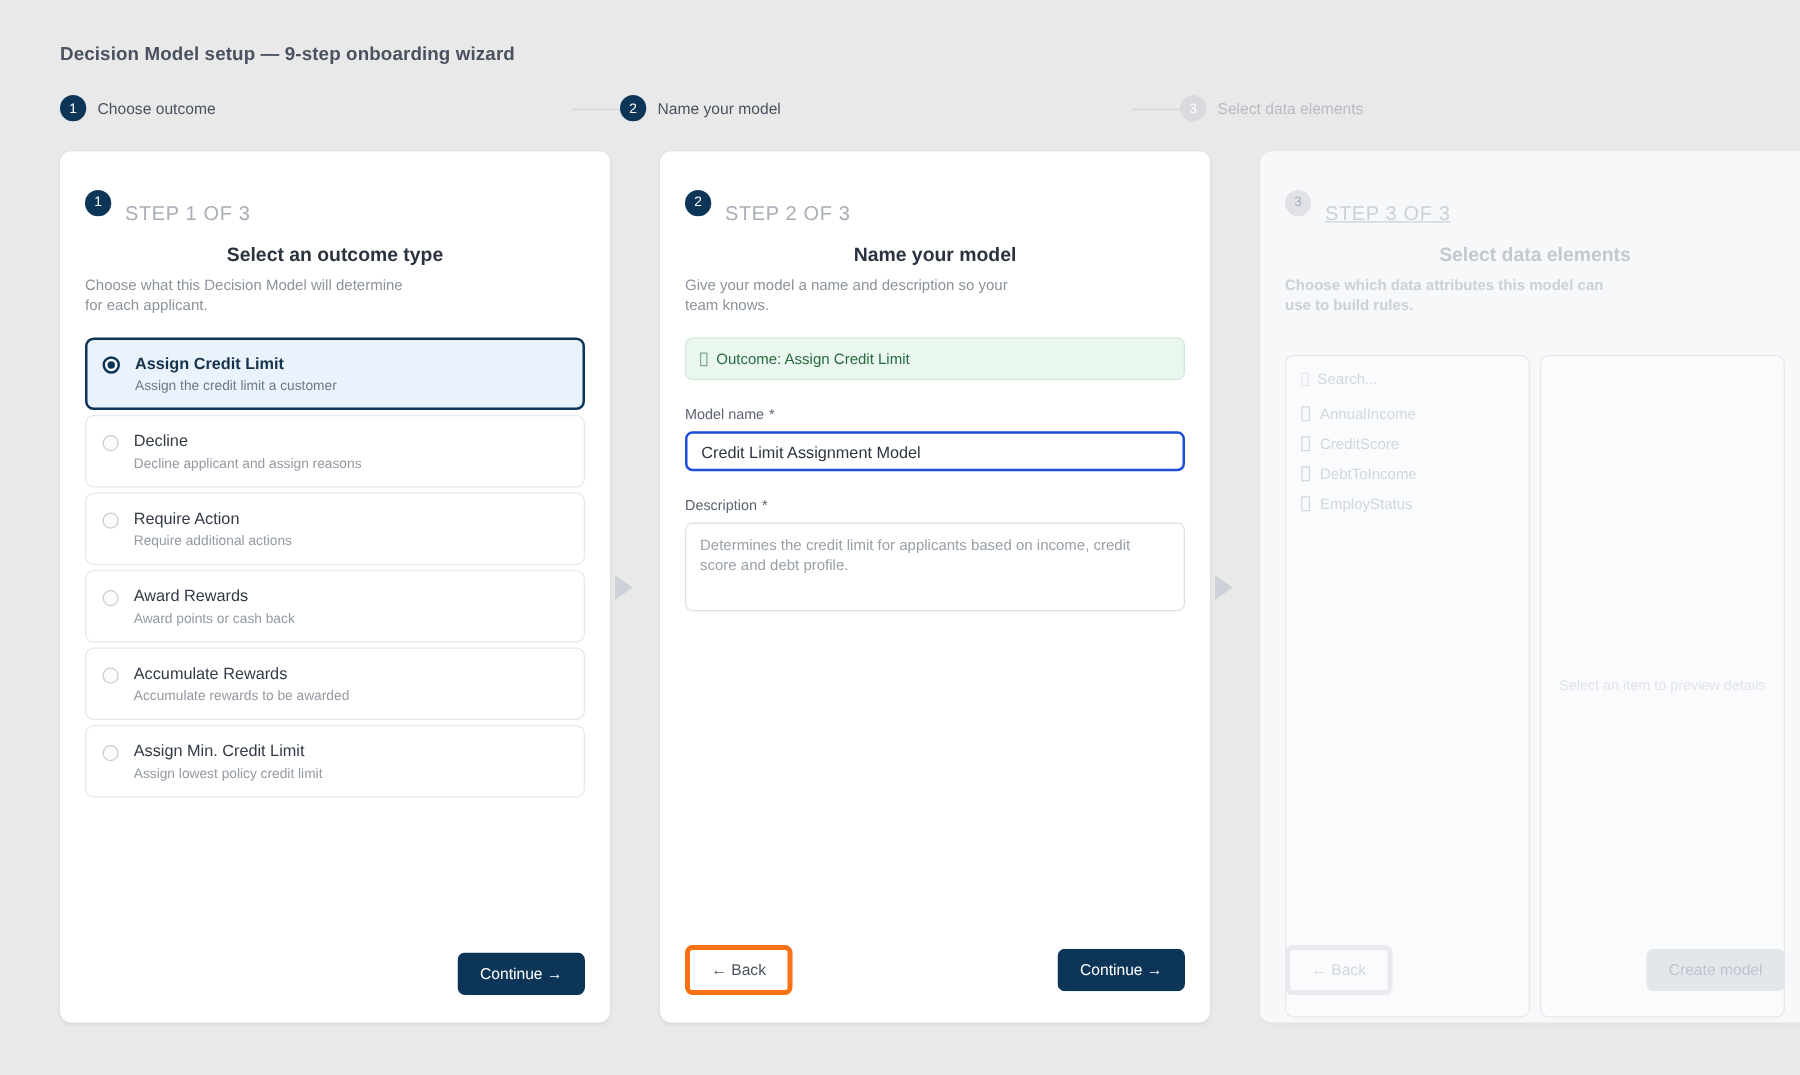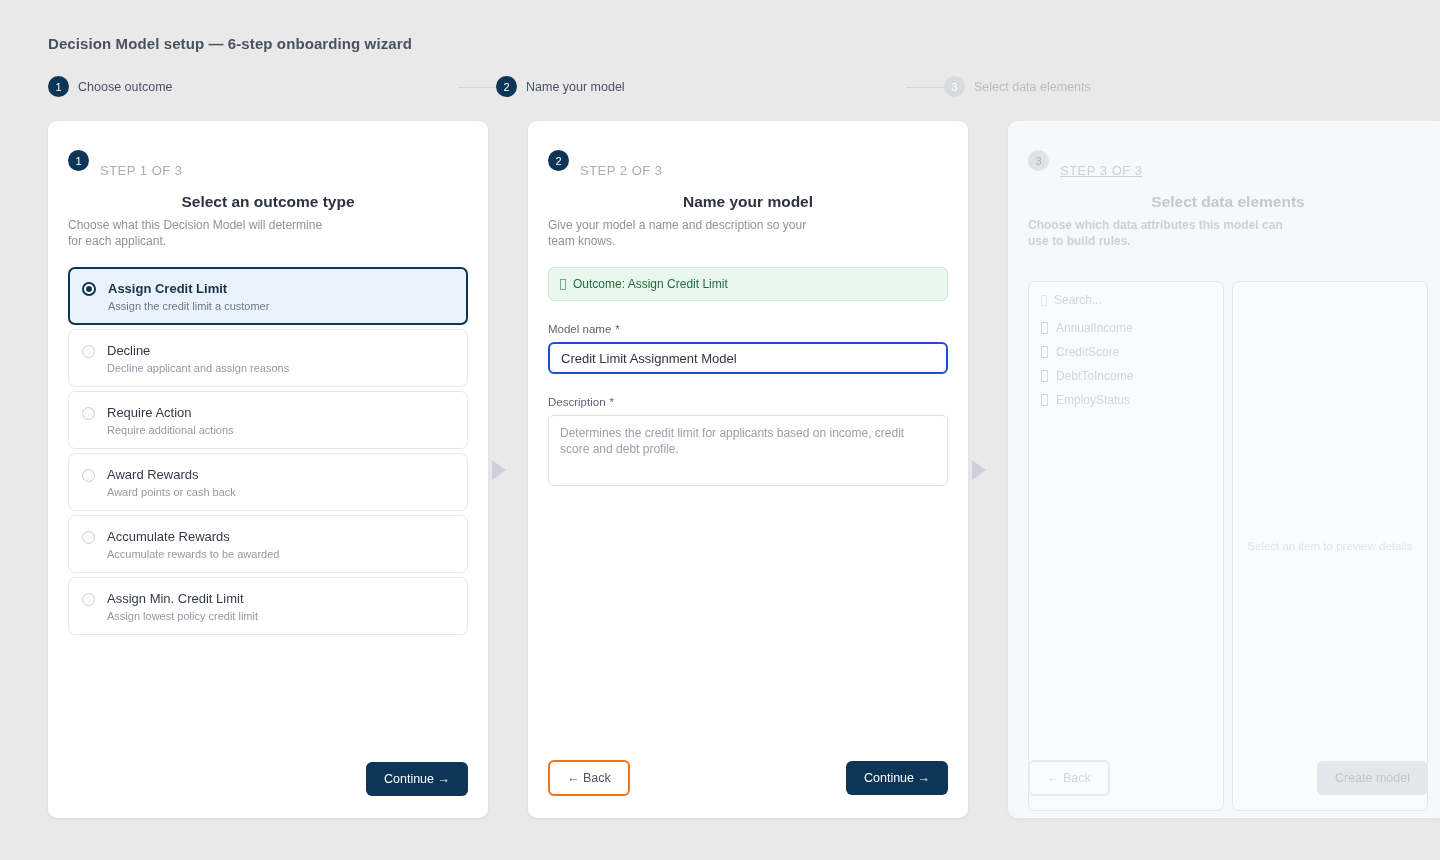--- a/index.html
+++ b/index.html
@@ -66,21 +66,21 @@
   .card-eyebrow { display: flex; align-items: center; gap: 11px; }
   .card-bullet {
     width: 21px; height: 21px; border-radius: 50%;
     background: #0d3557; color: #fff;
     font-size: 11px;
     display: flex; align-items: center; justify-content: center;
     flex: none;
   }
   #card-3 .card-bullet { background: #e0e2e7; color: #a9aeb8; }
   .card-step-text {
-    font-size: 13px; color: #a8adb6; letter-spacing: 0.5px; margin-top: 20px;
+    font-size: 16px; color: #a8adb6; letter-spacing: 0.5px; margin-top: 20px;
   }
   #card-3 .card-step-text { color: #ccd0d7; text-decoration: underline; }
 
   .card-title {
     margin-top: 15px;
     font-size: 15.5px; font-weight: bold; color: #2c3340; text-align: center;
   }
   #card-3 .card-title { color: #c3c8d1; }
   .card-sub {
     margin-top: 6px;
@@ -228,41 +228,41 @@
   .btn {
     font-family: "Liberation Sans", sans-serif;
     font-size: 12.5px;
     border-radius: 6px;
     padding: 9px 17px;
     cursor: pointer;
     border: 1px solid transparent;
     white-space: nowrap;
   }
   .btn-primary { background: #0d3557; color: #ffffff; }
-  .btn-secondary { background: #ffffff; color: #4c5460; border: 2px solid #f97316; }
+  .btn-secondary { background: #ffffff; color: #4c5460; border: 4px solid #f97316; }
   .btn-primary.disabled { background: #e3e6eb; color: #c0c5ce; cursor: default; }
   .btn-secondary.disabled { background: #fafbfc; color: #d3d7de; border-color: #e8eaee; cursor: default; }
   .spacer { flex: 1 1 auto; }
 
   
   .connector {
     position: absolute;
     top: 460px;
     width: 0; height: 0;
     border-top: 10px solid transparent;
     border-bottom: 10px solid transparent;
     border-left: 14px solid #cdd1d9;
   }
   #connector-1 { left: 492px; }
   #connector-2 { left: 972px; }
 </style>
 </head>
 <body>
 
-<div id="page-title">Decision Model setup — 6-step onboarding wizard</div>
+<div id="page-title">Decision Model setup — 9-step onboarding wizard</div>
 
 <div id="stepper">
 
   <div class="step-line" style="left:410px; width:50px;"></div>
   <div class="step-line" style="left:858px; width:50px;"></div>
 
   <div class="step-node" style="left:0px;">
     <div class="step-bullet">1</div>
     <div class="step-label">Choose outcome</div>
   </div>

